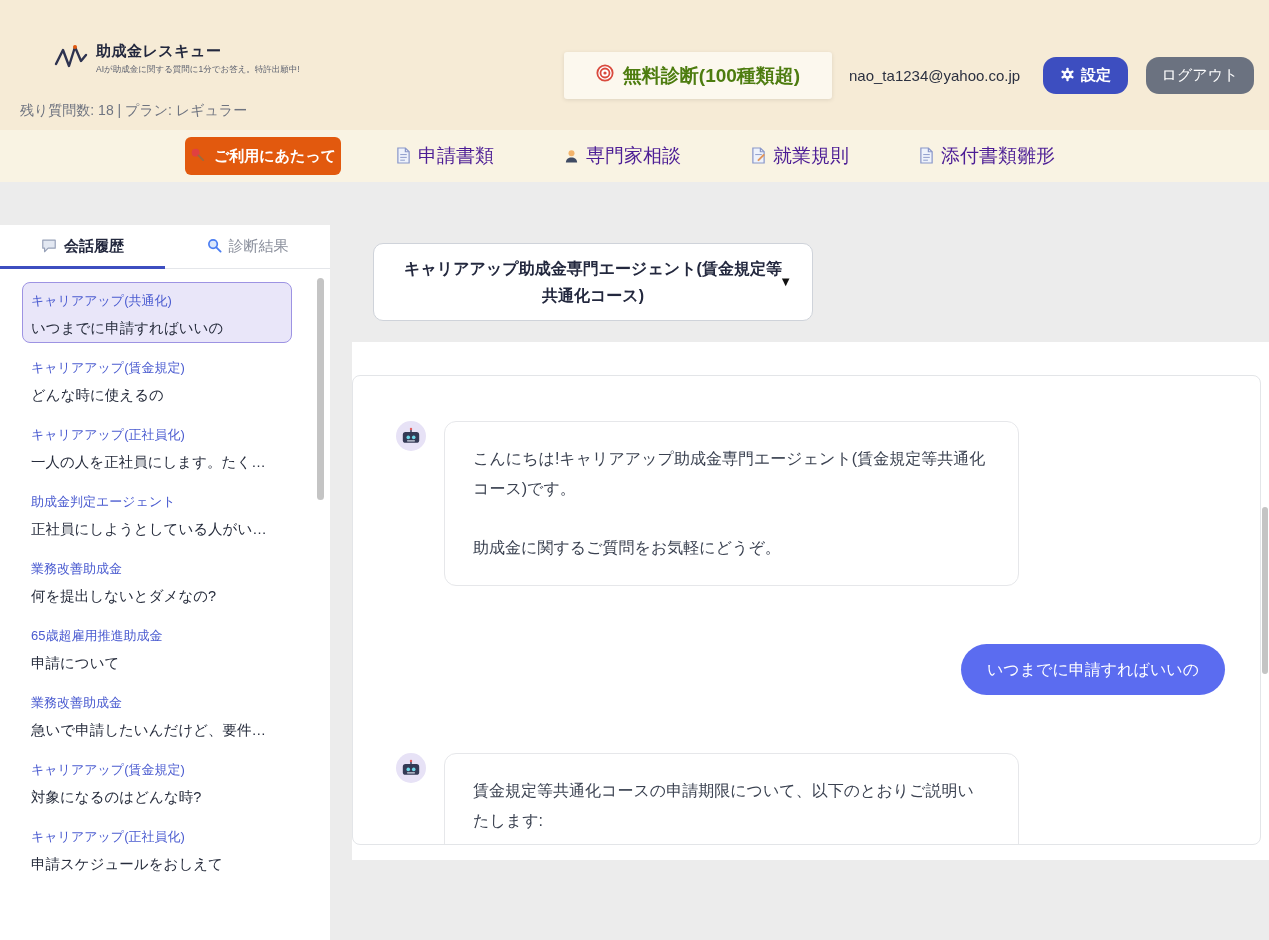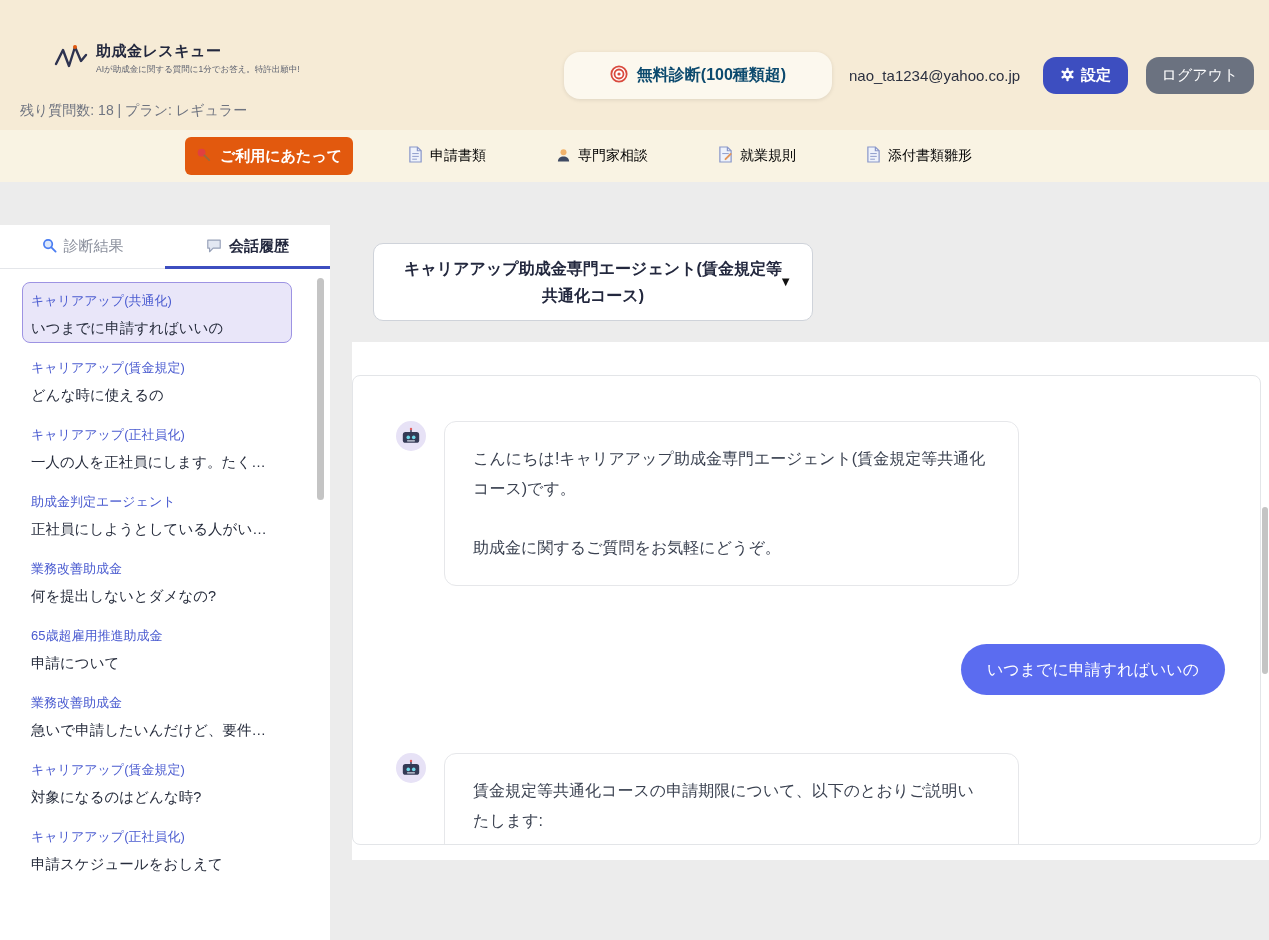--- a/index.html
+++ b/index.html
@@ -10,36 +10,36 @@
   }
   .page { position:absolute; inset:0; width:1269px; height:940px; background:#ececec; }
 
   
   .topbar { position:absolute; top:0; left:0; width:100%; height:130px; background:#f6ebd6; }
   .logo { position:absolute; left:54px; top:42px; display:flex; align-items:center; gap:8px; cursor:pointer; }
   .logo-title { font-size:15px; font-weight:bold; color:#23283e; letter-spacing:.5px; }
   .logo-tag { font-size:8.5px; color:#5a5f6e; margin-top:3px; }
   .quota { position:absolute; left:20px; top:102px; font-size:14px; color:#6f7480; }
   .diag-pill { position:absolute; left:564px; top:52px; width:268px; height:47px; background:#fcf8ee;
-    border-radius:16px; display:flex; align-items:center; justify-content:center; gap:9px;
-    font-size:16px; font-weight:bold; color:#0c4a6e; box-shadow:0 1px 4px rgba(0,0,0,.10); cursor:pointer; }
+    border-radius:3px; display:flex; align-items:center; justify-content:center; gap:9px;
+    font-size:19px; font-weight:bold; color:#4d7c0f; box-shadow:0 1px 4px rgba(0,0,0,.10); cursor:pointer; }
   .email { position:absolute; left:849px; top:52px; height:47px; display:flex; align-items:center;
     font-size:15px; color:#2b3040; }
   .btn { position:absolute; top:57px; height:37px; border:none; border-radius:13px; color:#fff; font-size:15px;
     display:flex; align-items:center; justify-content:center; gap:6px; cursor:pointer; font-family:inherit; }
   .btn.settings { left:1043px; width:85px; background:#3d4ec0; font-weight:bold; }
   .btn.logout { left:1146px; width:108px; background:#6b7280; }
 
   
   .navbar { position:absolute; top:130px; left:0; width:100%; height:52px; background:#f9f3e3;
     display:flex; align-items:center; }
-  .guide-btn { margin-left:185px; height:38px; padding:0 11px; background:#e2590e; border:none; border-radius:6px;
+  .guide-btn { margin-left:185px; height:38px; padding:0 5px; background:#e2590e; border:none; border-radius:6px;
     color:#fff; font-weight:bold; font-size:15px; display:flex; align-items:center; gap:9px; cursor:pointer;
     font-family:inherit; }
-  .nav-link { display:flex; align-items:center; gap:7px; font-size:14px; color:#000000; margin-left:70px; cursor:pointer; }
+  .nav-link { display:flex; align-items:flex-end; gap:7px; font-size:19px; color:#4c1d95; margin-left:70px; cursor:pointer; }
   .guide-btn + .nav-link { margin-left:55px; }
 
   
   .sidebar { position:absolute; left:0; top:225px; width:330px; height:715px; background:#fff; overflow:hidden; }
   .tabs { display:flex; height:44px; border-bottom:1px solid #e4e6ea; }
   .tab { flex:1; display:flex; align-items:center; justify-content:center; gap:7px; font-size:15px;
     color:#8a8f9c; cursor:pointer; position:relative; }
   .tab.active { color:#23283e; font-weight:bold; }
   .tab.active::after { content:""; position:absolute; left:0; right:0; bottom:-1px; height:3px; background:#3d4ec0; }
   .conv-list { padding:13px 38px 0 22px; }
@@ -186,36 +186,36 @@
             <line x1="4.5" y1="11" x2="11.5" y2="11" stroke="#8a97c9"></line>
             <line x1="4.5" y1="14" x2="9.5" y2="14" stroke="#8a97c9"></line>
           </svg>
       </span>
       <span>添付書類雛形</span>
     </div>
   </nav>
 
   <aside class="sidebar">
     <div class="tabs">
+      <div class="tab active">
+        <span>
+          <svg width="16" height="15" viewBox="0 0 18 16">
+              <path d="M2 2h14v9H8l-4 4v-4H2z" fill="#e3e8f2" stroke="#97a1b8" stroke-width="1.3" stroke-linejoin="round"></path>
+            </svg>
+        </span>
+        <span>会話履歴</span>
+      </div>
       <div class="tab">
         <span>
           <svg width="15" height="15" viewBox="0 0 16 16">
               <circle cx="6.5" cy="6.5" r="4.5" fill="#dbe7fb" stroke="#4a7df2" stroke-width="1.8"></circle>
               <line x1="10" y1="10" x2="14.5" y2="14.5" stroke="#4a7df2" stroke-width="2" stroke-linecap="round"></line>
             </svg>
         </span>
         <span>診断結果</span>
-      </div>
-      <div class="tab active">
-        <span>
-          <svg width="16" height="15" viewBox="0 0 18 16">
-              <path d="M2 2h14v9H8l-4 4v-4H2z" fill="#e3e8f2" stroke="#97a1b8" stroke-width="1.3" stroke-linejoin="round"></path>
-            </svg>
-        </span>
-        <span>会話履歴</span>
       </div>
     </div>
 
     <div class="conv-list">
       <div class="conv-item selected">
         <div class="conv-title">キャリアアップ(共通化)</div>
         <div class="conv-preview">いつまでに申請すればいいの</div>
       </div>
       <div class="conv-item">
         <div class="conv-title">キャリアアップ(賃金規定)</div>

